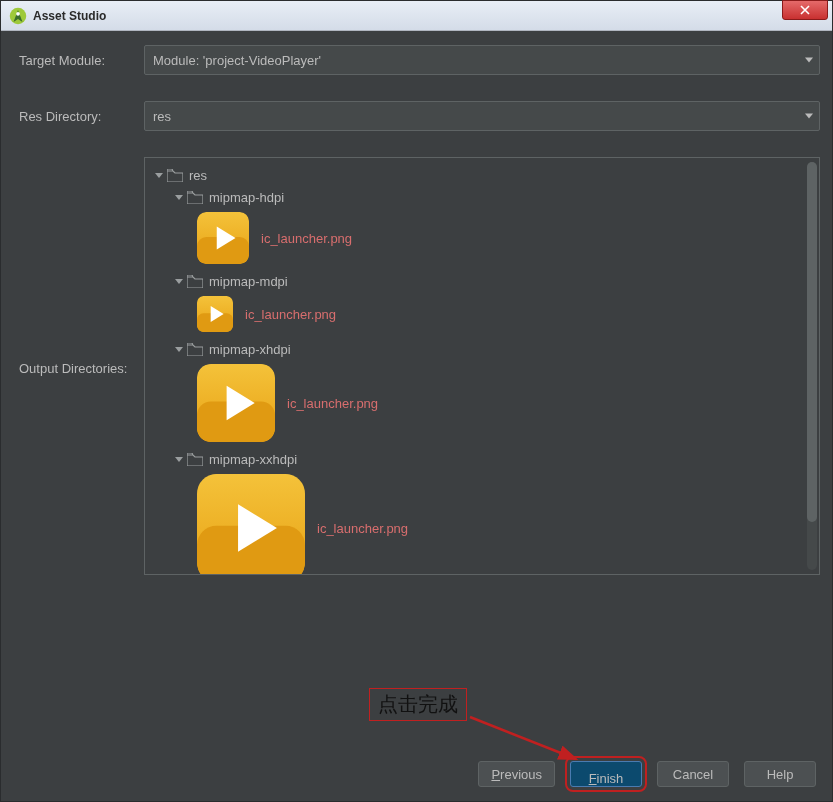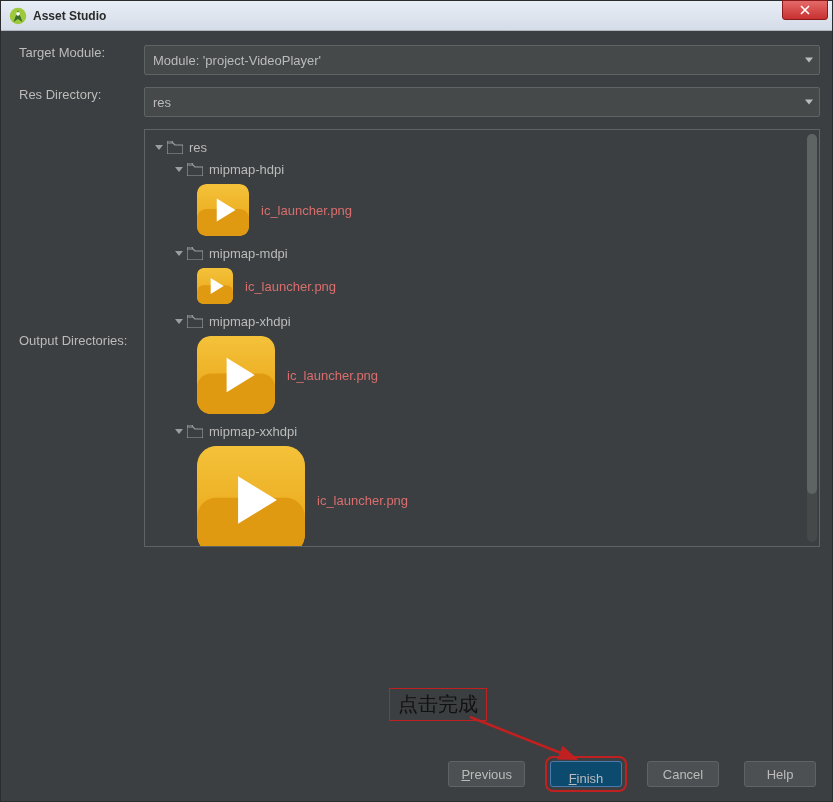--- a/index.html
+++ b/index.html
@@ -58,22 +58,22 @@
   }
   .content {
     flex: 1;
     padding: 14px 12px 10px 18px;
     display: flex;
     flex-direction: column;
     color: #bbbbbb;
   }
   .form-row {
     display: flex;
-    align-items: flex-start;
-    margin-bottom: 12px;
+    align-items: center;
+    margin-bottom: 26px;
   }
   .form-label {
     width: 125px;
     color: #bbbbbb;
   }
   .combo {
     flex: 1;
     height: 30px;
     background: #45494a;
     border: 1px solid #5e6364;
@@ -160,21 +160,21 @@
     border: 1px solid #c02020;
     color: #111;
     background: rgba(0,0,0,0);
     padding: 2px 8px;
     font-size: 20px;
   }
   .arrow-svg { position: absolute; }
   .button-row {
     display: flex;
     justify-content: flex-end;
-    gap: 25px;
+    gap: 15px;
     padding: 10px 16px 14px 0;
   }
   .btn {
     min-width: 72px;
     height: 26px;
     background: #4c5052;
     border: 1px solid #5e6364;
     color: #bbbbbb;
     border-radius: 3px;
     display: flex; align-items: center; justify-content: center;
@@ -329,21 +329,21 @@
                 <path d="M38 28 L38 72 L74 50 Z" fill="#ffffff"></path>
               </svg>
               <span class="filename-red">ic_launcher.png</span>
             </div>
           </div>
 
       </div>
     </div>
 
 
-    <div class="annotation-box" style="left:388px; top:657px;">点击完成</div>
+    <div class="annotation-box" style="left:368px; top:657px;">点击完成</div>
     <svg class="arrow-svg" style="left:463px; top:680px;" width="130" height="60">
       <defs>
         <marker id="ah" markerWidth="10" markerHeight="10" refX="7" refY="3" orient="auto">
           <path d="M0,0 L8,3 L0,6 Z" fill="#c02020"></path>
         </marker>
       </defs>
       <line x1="6" y1="6" x2="112" y2="48" stroke="#c02020" stroke-width="2.5" marker-end="url(#ah)"></line>
     </svg>
 
   </div>

